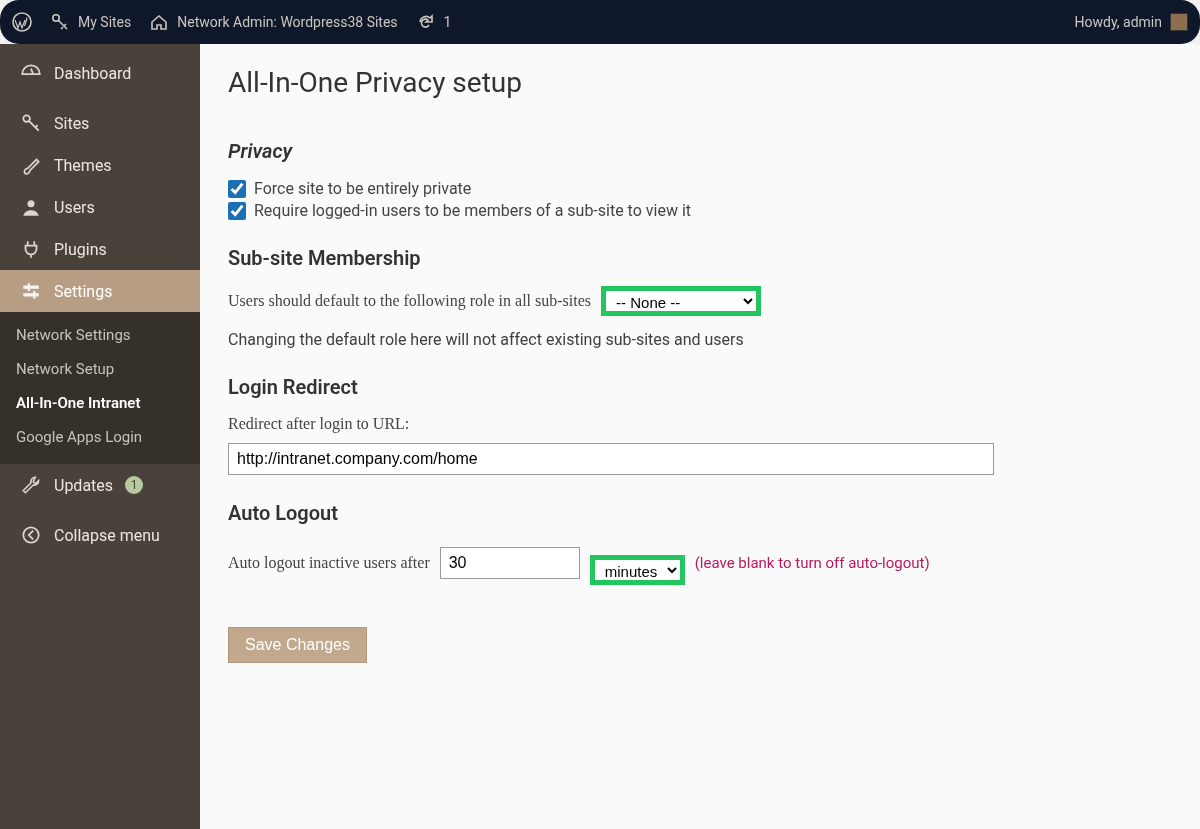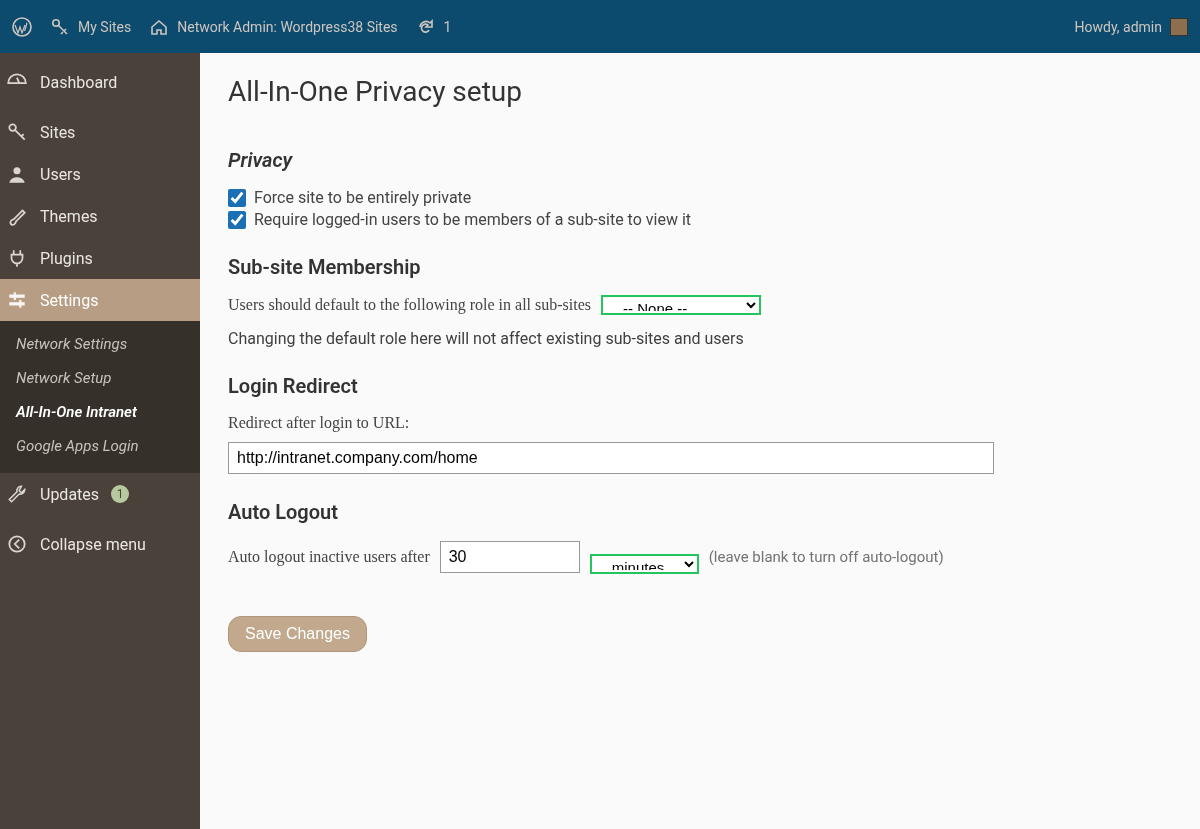--- a/index.html
+++ b/index.html
@@ -8,28 +8,29 @@
   font-size: 15px;
   color: #333;
   background: #f1f1f1;
   width: 1200px;
   height: 829px;
   overflow: hidden;
 }
 
 
 .adminbar {
-  height: 53px;
-  background: #0c4a6e;
+  height: 44px;
+  background: #0f172a;
   color: #ccc6bf;
   display: flex;
   align-items: center;
   padding: 0 12px;
   font-size: 14px;
   justify-content: space-between;
+  border-radius: 19px;
 }
 .adminbar-left { display: flex; align-items: center; gap: 18px; }
 .adminbar-item { display: flex; align-items: center; gap: 8px; cursor: pointer; }
 .adminbar-item .ico { width: 20px; height: 20px; display:flex; align-items:center; justify-content:center; }
 .adminbar-right { display:flex; align-items:center; gap:8px; }
 .avatar-square { width:18px; height:18px; background:#8b6f4e; border:1px solid #333; }
 
 
 .layout { display:flex; height: calc(829px - 38px); }
 .sidebar {
@@ -38,42 +39,41 @@
   color: #eae6e0;
   display:flex;
   flex-direction:column;
   padding-top: 8px;
   font-size: 16px;
 }
 .side-item {
   display:flex;
   align-items:center;
   gap: 12px;
-  padding: 10px 6px;
+  padding: 10px 20px;
   cursor:pointer;
   position:relative;
   color:#eae6e0;
 }
 .side-item .ico { width:22px; height:22px; display:flex; align-items:center; justify-content:center; opacity:0.9;}
 .side-item.active {
   background: #b79d84;
   color:#fff;
 }
 .side-item.active::after {
   content:"";
   position:absolute;
   right:-10px; top:50%;
   transform:translateY(-50%);
   border:10px solid transparent;
   border-left-color:#b79d84;
 }
 .side-sub {
   background:#35302a;
   padding: 6px 0 10px 0;
-  font-style: italic;
 }
 .side-sub-item {
   padding: 8px 16px;
   font-size: 15px;
   color:#c9c2b9;
   cursor:pointer;
 }
 .side-sub-item.current { color:#fff; font-weight:600; }
 .side-spacer { height: 8px; }
 .badge {
@@ -99,47 +99,47 @@
 .section-title { font-size:20px; font-weight:600; color:#333; margin: 26px 0 16px 0; }
 .section-title.first { margin-top: 18px; font-style: italic; }
 .check-row { display:flex; align-items:center; gap:8px; margin: 3px 0; font-size:16px; color:#444; }
 .check-row input[type=checkbox] {
   width:18px; height:18px;
   accent-color:#1a6fb5;
 }
 .field-row { display:flex; align-items:center; gap:10px; margin: 14px 0; font-size:16px; color:#444; flex-wrap:wrap;}
 .field-row label { color:#444;font-family:Liberation Serif, serif; }
 .note { font-size:16px; color:#404040; margin-top: 14px; }
-.hint { font-size:15px; color:#737373;text-align:center; }
+.hint { font-size:15px; color:#be185d;text-align:center; }
 
 select.wp-select {
-  height:20px;
-  border:2px solid #22c55e;
+  height:30px;
+  border:5px solid #22c55e;
   background:#fff;
   font-size:15px;
-  padding: 2px 16px;
+  padding: 2px 6px;
   min-width:160px;
 }
 input.wp-text {
   height:32px;
   border:1px solid #999;
   background:#fff;
   font-size:16px;
   padding: 2px 8px;
 }
 input.wp-text.wide { width: 766px; }
 input.wp-text.small { width: 140px; }
 select.wp-select.small { min-width:90px;margin-top:14px; }
 
 .save-btn {
   margin-top: 28px;
   background:#c2a98e;
   color:#fff;
   border:1px solid #b09578;
-  border-radius:13px;
+  border-radius:0;
   padding: 8px 16px;
   font-size:16px;
   cursor:pointer;
 }
 
 
 .ico svg { width:100%; height:100%; fill: currentColor; }
 </style>
 </head>
 <body>
@@ -209,34 +209,34 @@
             <circle cx="6" cy="6" r="3" fill="none" stroke="currentColor" stroke-width="1.6"></circle>
             <path d="M8 8l9 9m-3-3l2-2" stroke="currentColor" stroke-width="1.6" fill="none"></path>
           </svg>
         </span>
       <span>Sites</span>
     </div>
 
     <div class="side-item">
       <span class="ico">
           <svg viewBox="0 0 20 20">
+            <path d="M4 16c0-2 2-3 3-3l8-8 2 2-8 8c0 1-1 3-3 3s-2-1-2-2z" fill="none" stroke="currentColor" stroke-width="1.6"></path>
+          </svg>
+        </span>
+      <span>Themes</span>
+    </div>
+
+    <div class="side-item">
+      <span class="ico">
+          <svg viewBox="0 0 20 20">
             <circle cx="10" cy="7" r="3.2" fill="currentColor"></circle>
             <path d="M3 18c1-4 5-5 7-5s6 1 7 5" fill="currentColor"></path>
           </svg>
         </span>
       <span>Users</span>
-    </div>
-
-    <div class="side-item">
-      <span class="ico">
-          <svg viewBox="0 0 20 20">
-            <path d="M4 16c0-2 2-3 3-3l8-8 2 2-8 8c0 1-1 3-3 3s-2-1-2-2z" fill="none" stroke="currentColor" stroke-width="1.6"></path>
-          </svg>
-        </span>
-      <span>Themes</span>
     </div>
 
     <div class="side-item">
       <span class="ico">
           <svg viewBox="0 0 20 20">
             <path d="M7 3v4M13 3v4M5 7h10v3a5 5 0 0 1-10 0zM10 15v3" fill="none" stroke="currentColor" stroke-width="1.6"></path>
           </svg>
         </span>
       <span>Plugins</span>
     </div>

